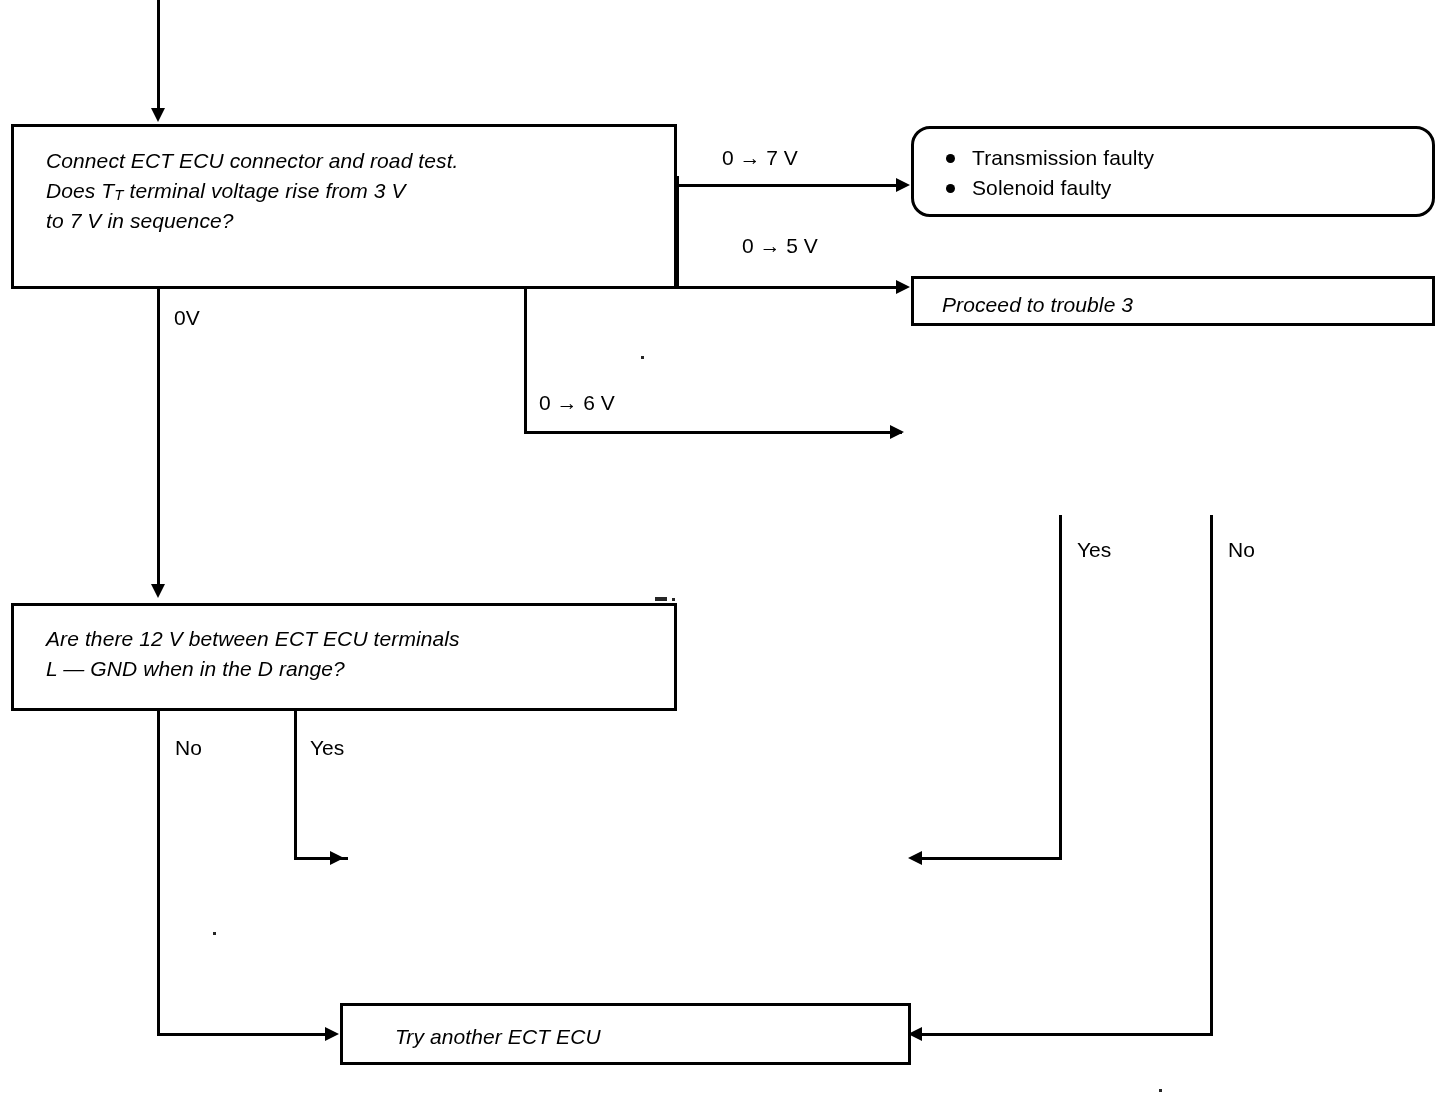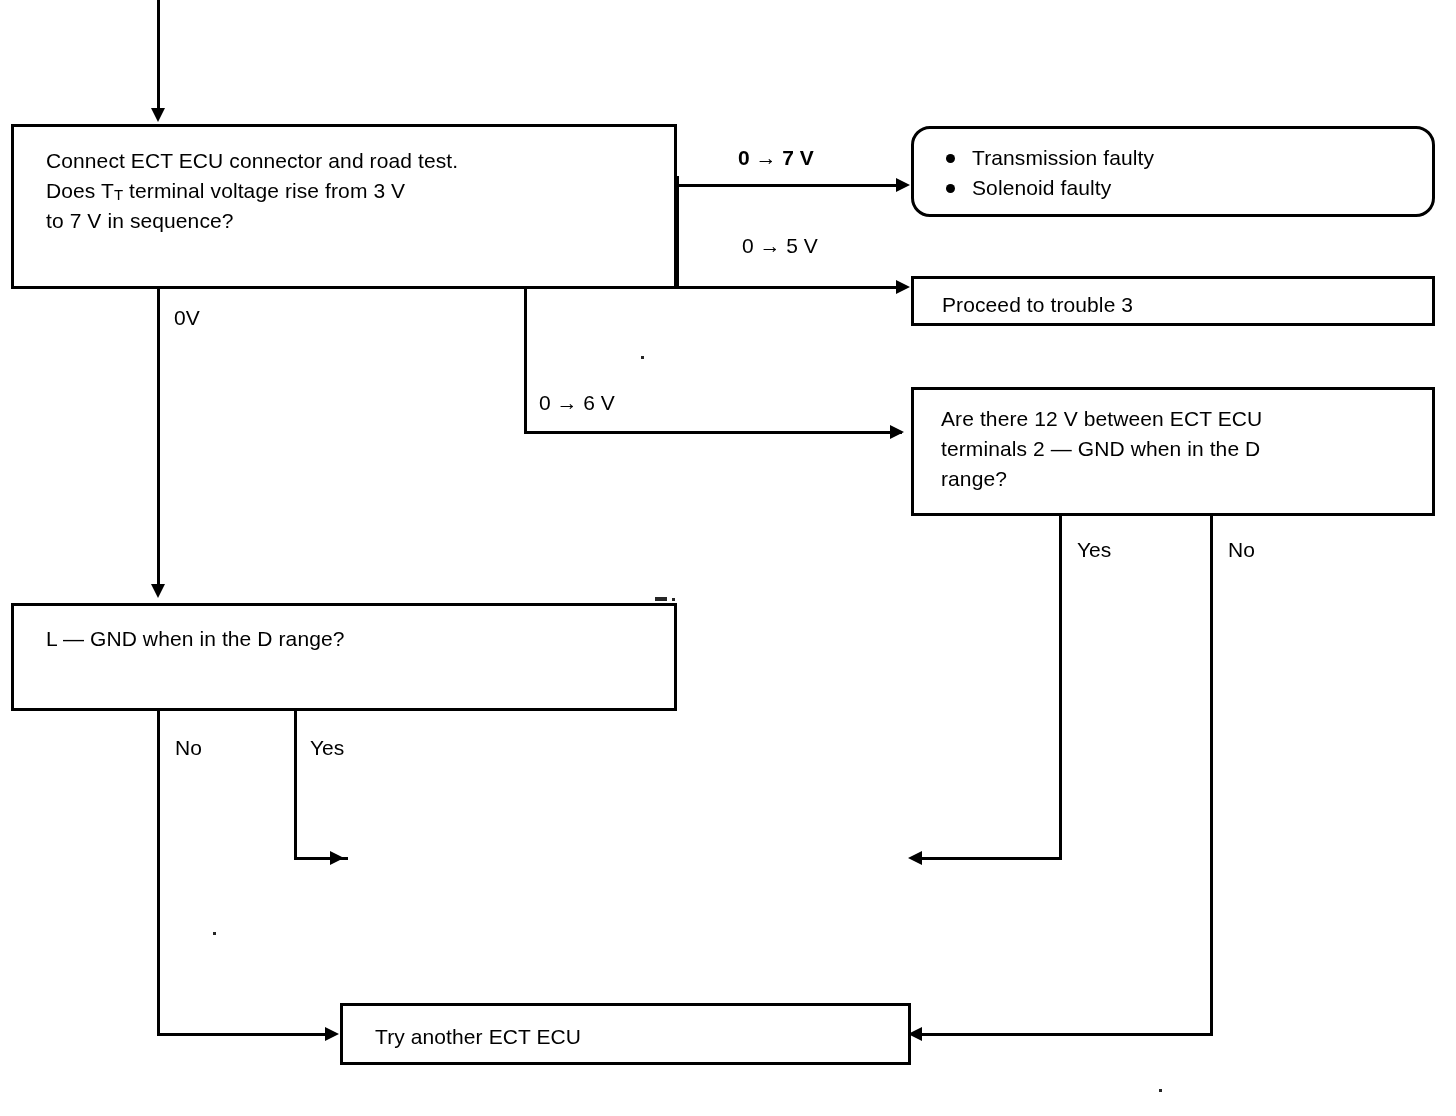--- a/index.html
+++ b/index.html
@@ -30,20 +30,21 @@
     line-height: 1.42;
     letter-spacing: 0.1px;
     z-index: 3;
   }
   .node .inner {
     padding: 0;
   }
   .node .line {
     white-space: pre;
     display: block;
+    font-style: italic;
   }
   
   .bullets {
     list-style: none;
     margin: 0;
     padding: 0;
   }
   .bullets li {
     position: relative;
     padding-left: 34px;
@@ -143,21 +144,21 @@
   <div class="arrow arrow-left" style="left:908px; top:1027px;"></div>
 
   <div class="seg vseg" style="left:157px; top:711px; height:325px;"></div>
   <div class="seg hseg" style="left:157px; top:1033px; width:178px;"></div>
   <div class="arrow arrow-right" style="left:325px; top:1027px;"></div>
 
   <div class="seg vseg" style="left:294px; top:711px; height:149px;"></div>
   <div class="seg hseg" style="left:294px; top:857px; width:54px;"></div>
   <div class="arrow arrow-right" style="left:330px; top:851px;"></div>
 
-  <div class="edge-label" style="left:738px; top:146px;font-weight:bold;">0 → 7 V</div>
+  <div class="edge-label" style="left:722px; top:146px;">0 → 7 V</div>
   <div class="edge-label" style="left:742px; top:234px;">0 → 5 V</div>
   <div class="edge-label" style="left:539px; top:391px;">0 → 6 V</div>
   <div class="edge-label" style="left:174px; top:306px;">0V</div>
   <div class="edge-label" style="left:1077px; top:538px;">Yes</div>
   <div class="edge-label" style="left:1228px; top:538px;">No</div>
   <div class="edge-label" style="left:175px; top:736px;">No</div>
   <div class="edge-label" style="left:310px; top:736px;">Yes</div>
 
   <div class="node" style="left:11px; top:124px; width:666px; height:165px;">
     <div class="inner" style="padding:19px 0 0 32px;">
@@ -173,37 +174,31 @@
       <li>Solenoid faulty</li>
     </ul>
   </div>
 
   <div class="node" style="left:911px; top:240px; width:524px; height:50px;margin-top:36px;">
     <div class="inner" style="padding:11px 0 0 28px;">
       <span class="line">Proceed to trouble 3</span>
     </div>
   </div>
 
-  <div class="node" style="left:911px; top:387px; width:524px; height:129px;">
-    <div class="inner" style="padding:14px 0 0 27px;">
-      <span class="line">Are there 12 V between ECT ECU</span>
-      <span class="line">terminals 2 — GND when in the D</span>
-      <span class="line">range?</span>
-    </div>
-  </div>
 
   <div class="node" style="left:11px; top:603px; width:666px; height:108px;">
     <div class="inner" style="padding:18px 0 0 32px;">
+      <span class="line">Are there 12 V between ECT ECU terminals</span>
       <span class="line">L — GND when in the D range?</span>
     </div>
   </div>
 
 
   <div class="node" style="left:340px; top:1003px; width:571px; height:62px;">
-    <div class="inner" style="padding:16px 0 0 32px;">
+    <div class="inner" style="padding:16px 0 0 52px;">
       <span class="line">Try another ECT ECU</span>
     </div>
   </div>
 
   <div class="speck" style="left:655px; top:597px; width:12px; height:4px;"></div>
   <div class="speck" style="left:672px; top:598px; width:3px; height:3px;"></div>
   <div class="speck" style="left:213px; top:932px; width:3px; height:3px;"></div>
   <div class="speck" style="left:641px; top:356px; width:3px; height:3px;"></div>
   <div class="speck" style="left:1159px; top:1089px; width:3px; height:3px;"></div>
 

